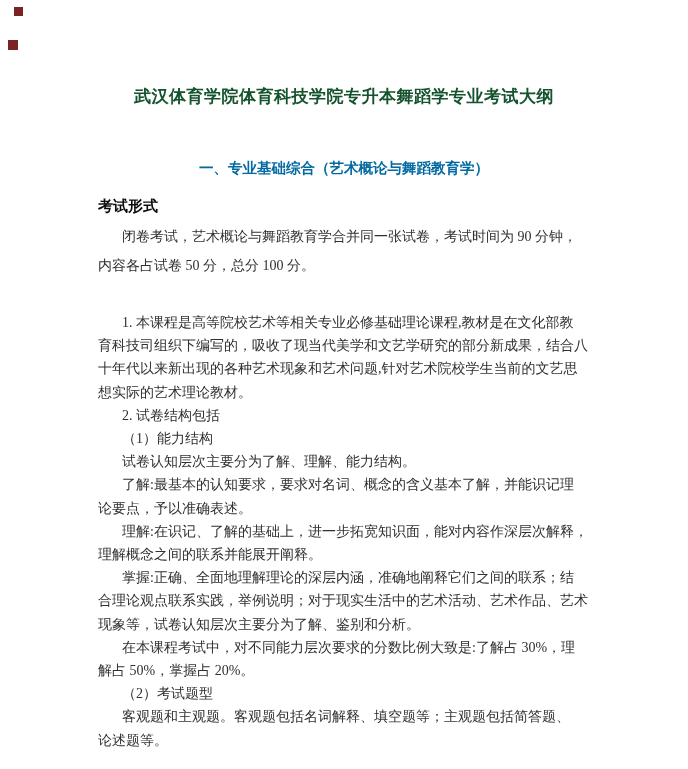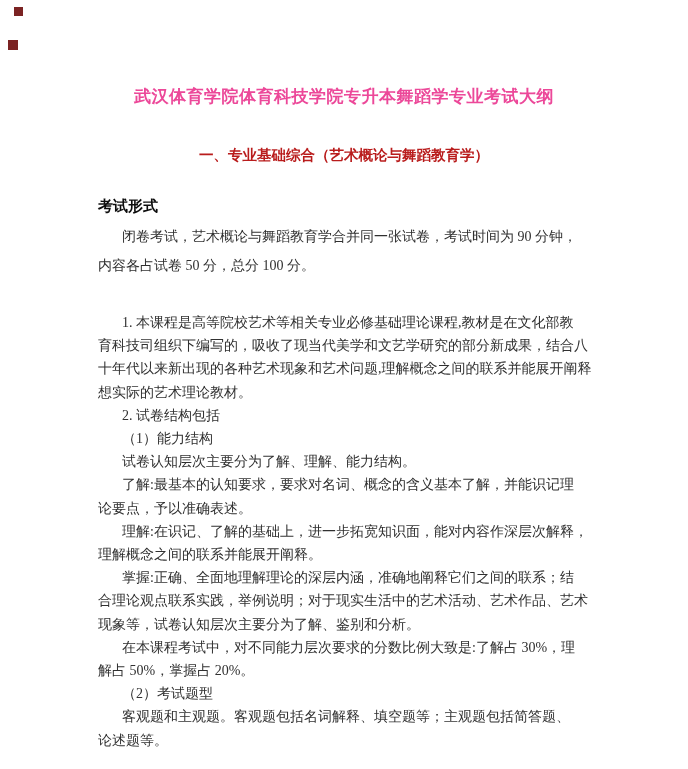--- a/index.html
+++ b/index.html
@@ -25,34 +25,34 @@
 
   .doc-title {
     position: absolute;
     top: 85px;
     left: 0;
     right: 0;
     text-align: center;
     font-family: "Liberation Sans", sans-serif;
     font-weight: bold;
     font-size: 17px;
-    color: #ec4899;
+    color: #14532d;
     letter-spacing: 0.5px;
     white-space: nowrap;
   }
   .section-heading {
     position: absolute;
-    top: 146px;
+    top: 159px;
     left: 0;
     right: 0;
     text-align: center;
     font-family: "Liberation Sans", sans-serif;
     font-weight: bold;
     font-size: 14.5px;
-    color: #b91c1c;
+    color: #0369a1;
     white-space: nowrap;
   }
   .block-label {
     position: absolute;
     left: 98px;
     font-family: "Liberation Sans", sans-serif;
     font-weight: bold;
     font-size: 15px;
     color: #0d0d0d;
     white-space: nowrap;
@@ -100,21 +100,21 @@
 
   <div class="exam-lines">
     <div class="line ind">闭卷考试，艺术概论与舞蹈教育学合并同一张试卷，考试时间为 90 分钟，</div>
     <div class="line">内容各占试卷 50 分，总分 100 分。</div>
   </div>
 
 
   <div class="body-lines">
     <div class="line ind">1. 本课程是高等院校艺术等相关专业必修基础理论课程,教材是在文化部教</div>
     <div class="line">育科技司组织下编写的，吸收了现当代美学和文艺学研究的部分新成果，结合八</div>
-    <div class="line">十年代以来新出现的各种艺术现象和艺术问题,理解概念之间的联系并能展开阐释</div>
+    <div class="line">十年代以来新出现的各种艺术现象和艺术问题,针对艺术院校学生当前的文艺思</div>
     <div class="line">想实际的艺术理论教材。</div>
     <div class="line ind">2. 试卷结构包括</div>
     <div class="line ind">（1）能力结构</div>
     <div class="line ind">试卷认知层次主要分为了解、理解、能力结构。</div>
     <div class="line ind">了解:最基本的认知要求，要求对名词、概念的含义基本了解，并能识记理</div>
     <div class="line">论要点，予以准确表述。</div>
     <div class="line ind">理解:在识记、了解的基础上，进一步拓宽知识面，能对内容作深层次解释，</div>
     <div class="line">理解概念之间的联系并能展开阐释。</div>
     <div class="line ind">掌握:正确、全面地理解理论的深层内涵，准确地阐释它们之间的联系；结</div>
     <div class="line">合理论观点联系实践，举例说明；对于现实生活中的艺术活动、艺术作品、艺术</div>

